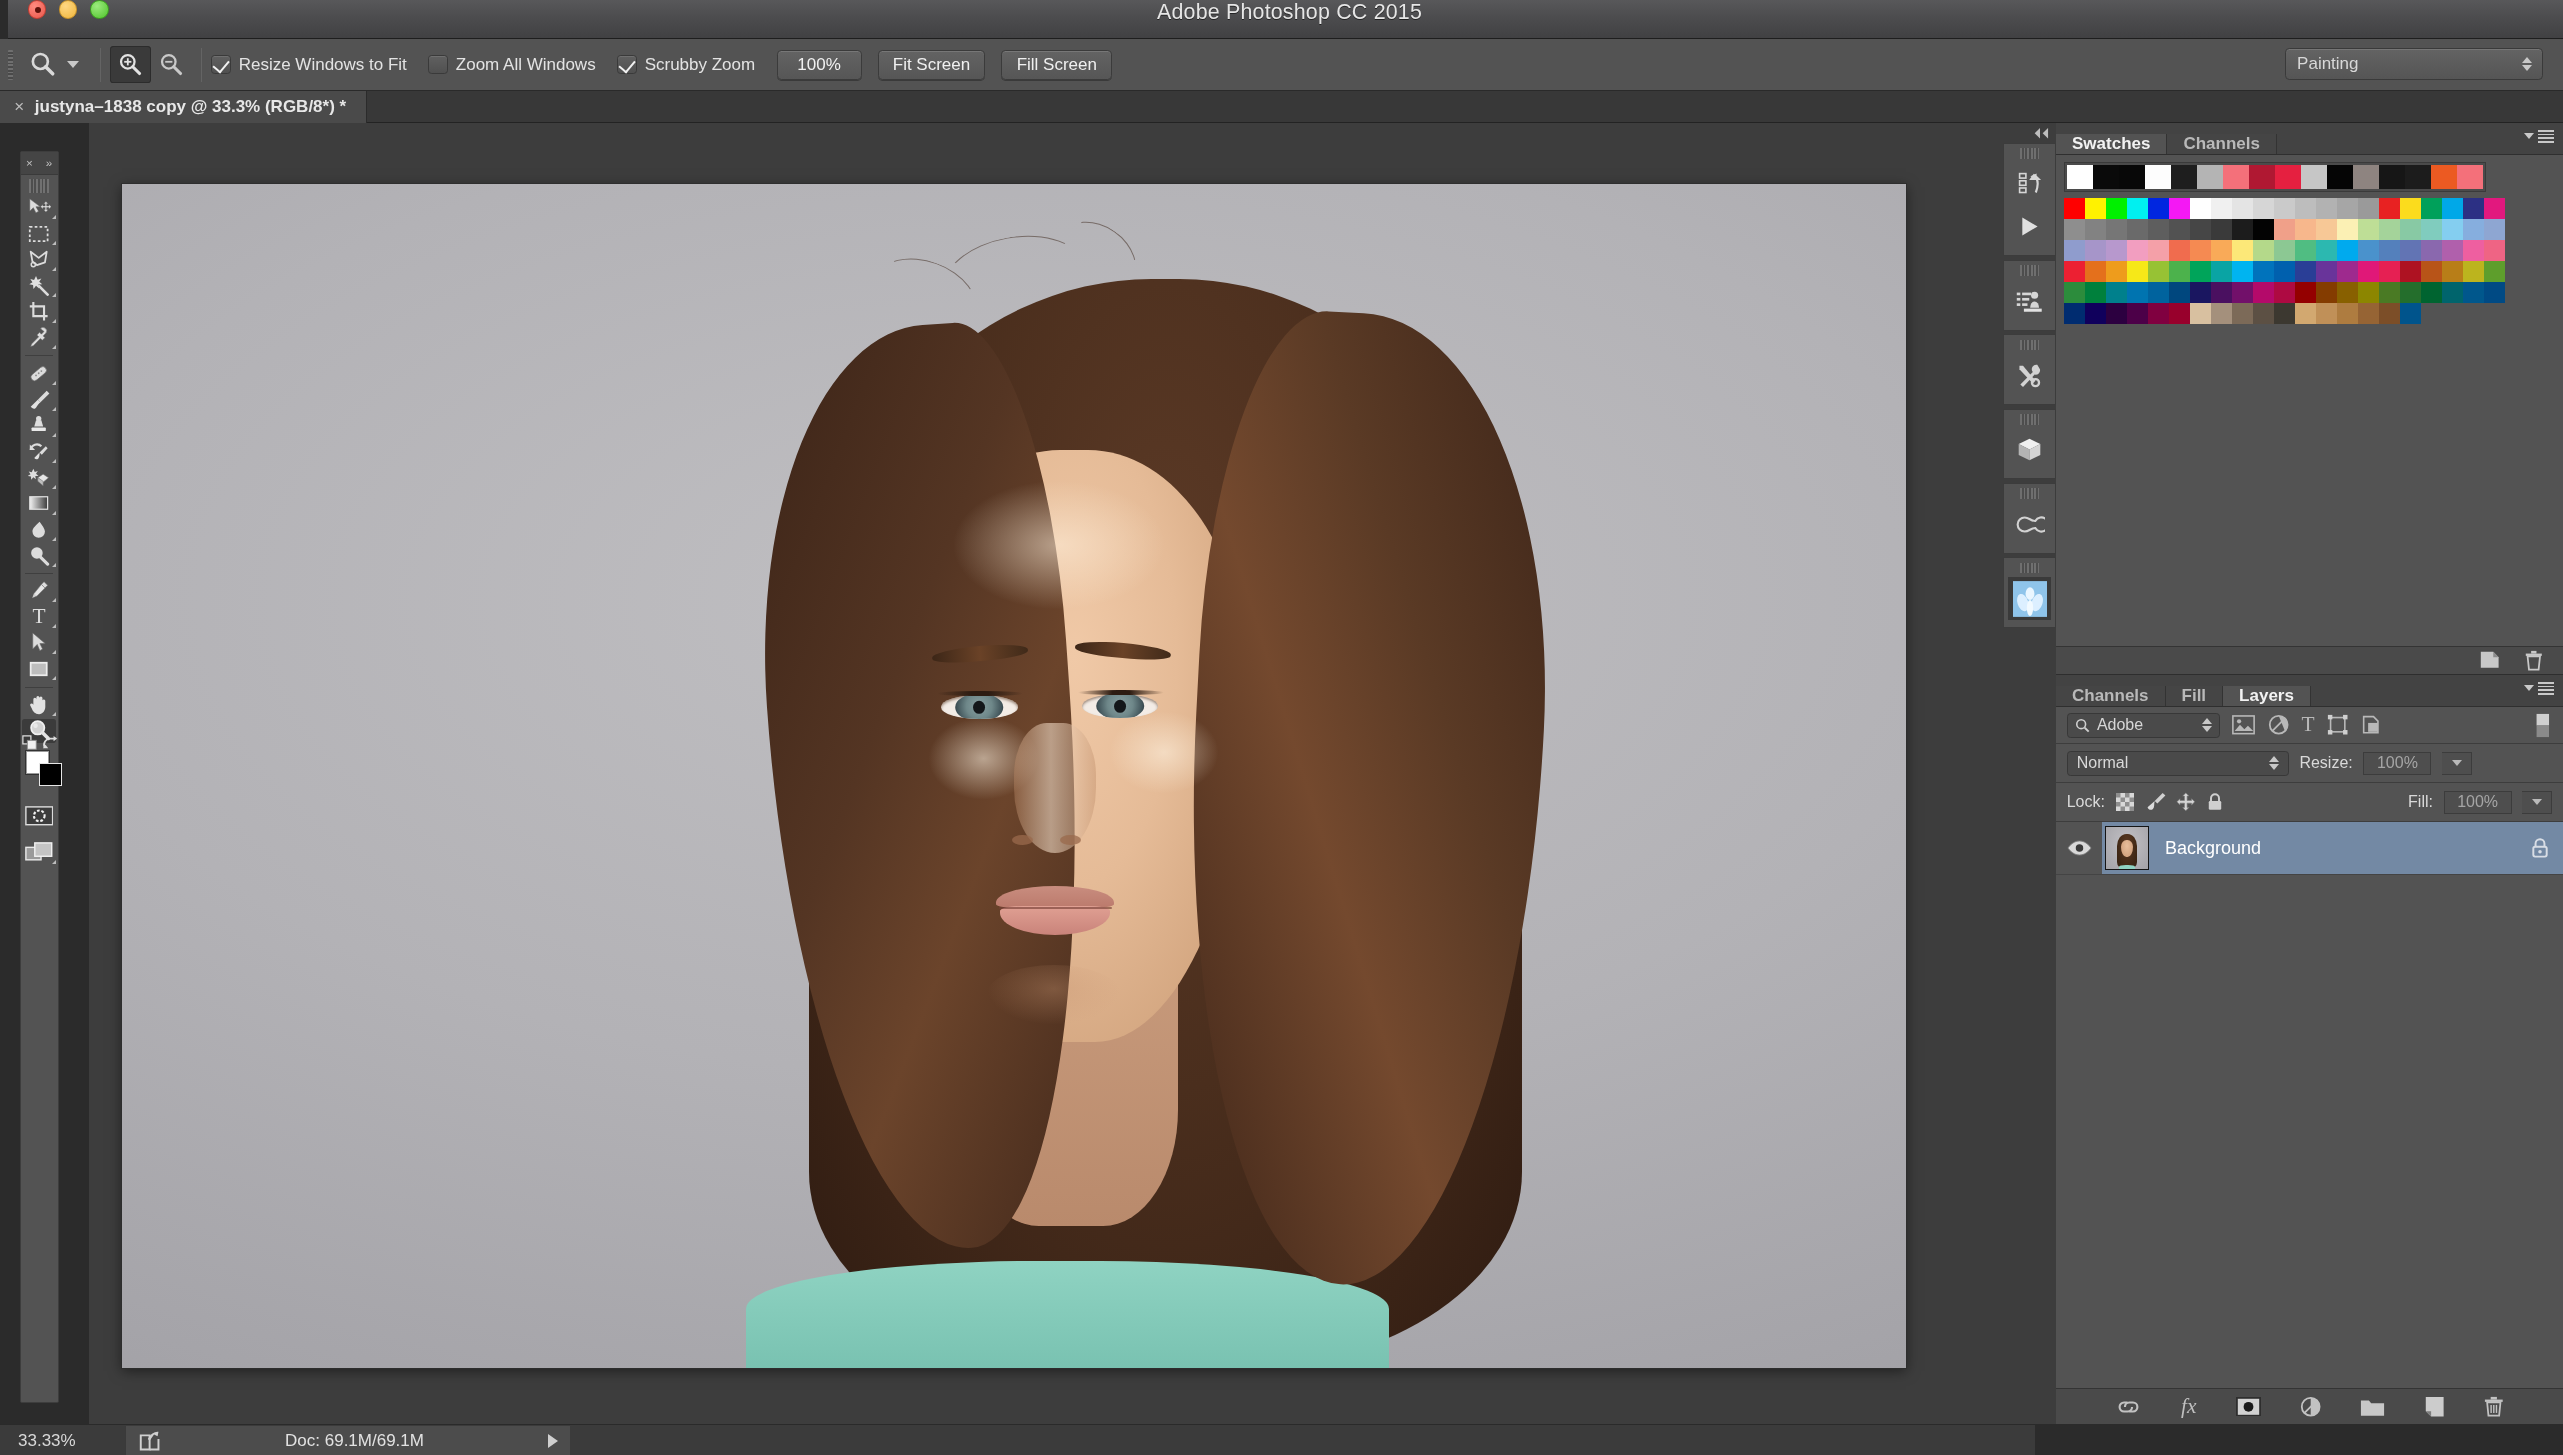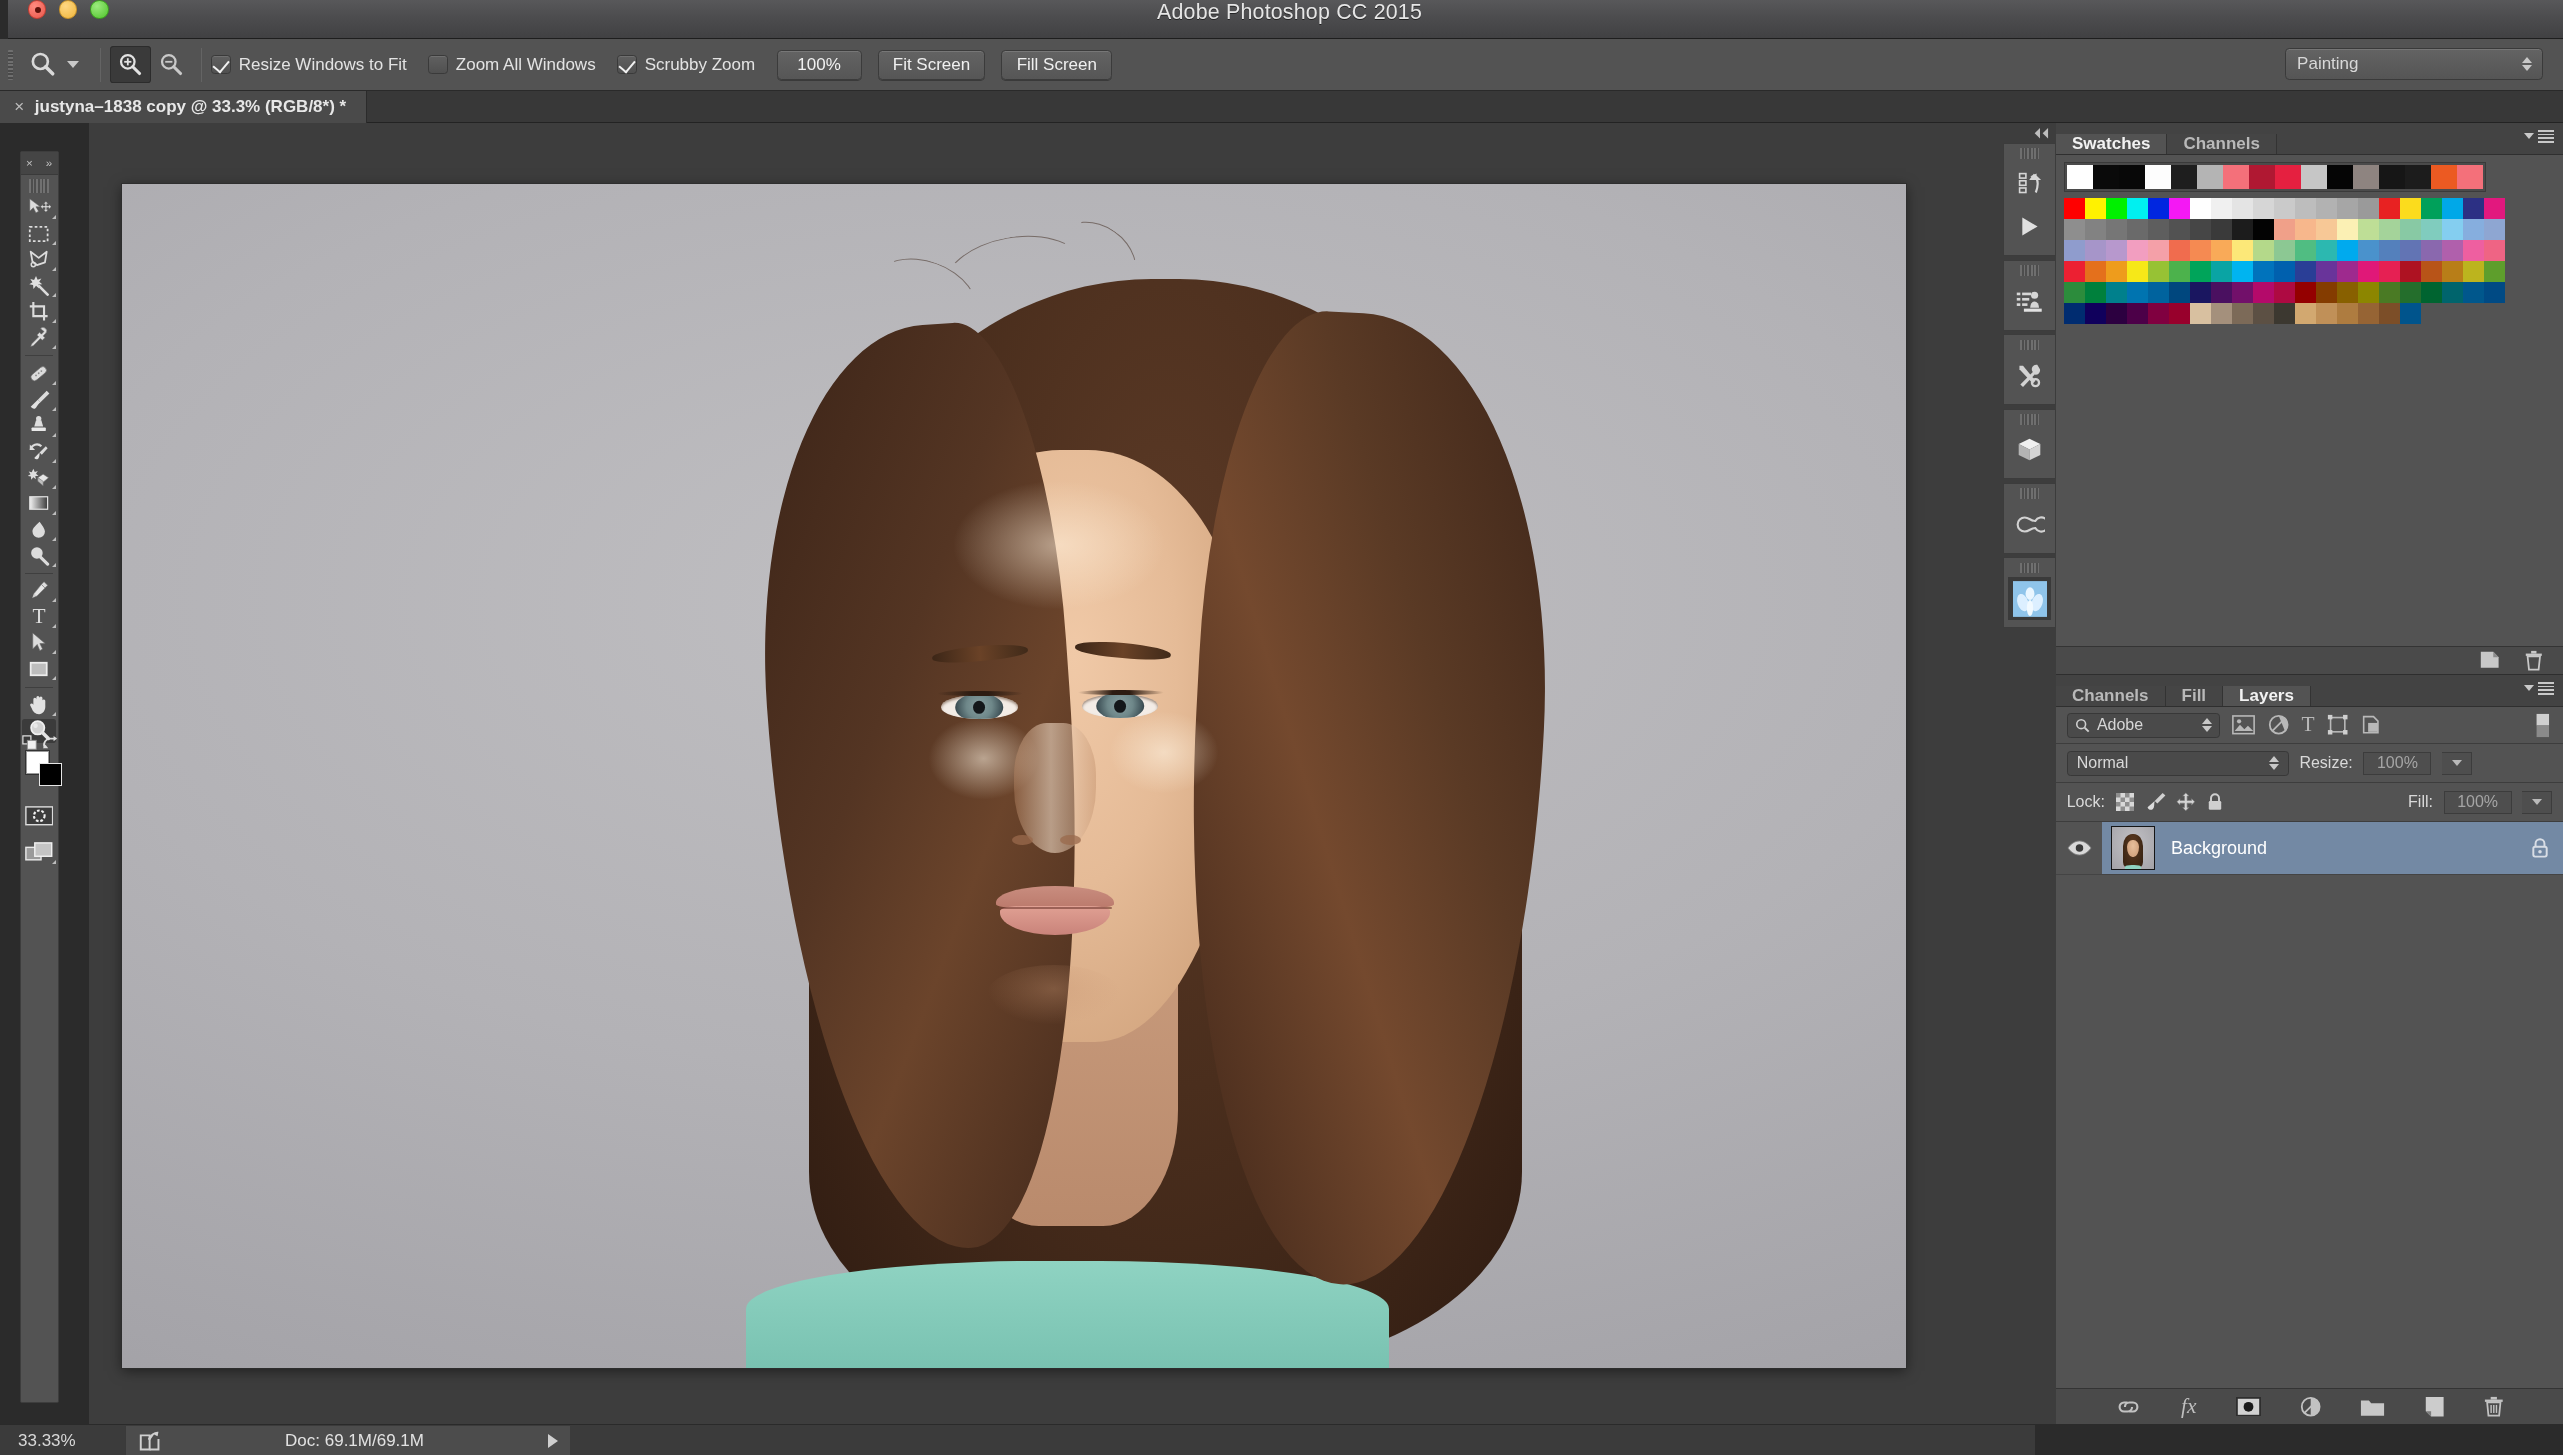--- a/index.html
+++ b/index.html
@@ -326,21 +326,21 @@
   .numcaret {
     width:30px;height:23px;background:#4e4e4e;border:0.9px solid #3c3c3c;border-left:none;
     display:flex;align-items:center;justify-content:center;
   }
   .layer-item {
     display:flex; align-items:center; height:53px; border-bottom:0.9px solid #444;
   }
   .eye-cell { width:46px; display:flex; align-items:center; justify-content:center; }
   .layer-sel {
     flex:1; display:flex; align-items:center; gap:16px; height:52px;
-    background:#7389a4; padding-left:9px; padding-right:14.2px;
+    background:#7389a4; padding-left:3px; padding-right:14.2px;
   }
   .thumb {
     width:44px; height:44px; border:1.8px solid #151515; overflow:hidden; position:relative;
     background:#b4b3b7;
   }
   .layer-name { font-size:18px; color:#ffffff; }
   .ly-foot {
     position:absolute; left:0; right:0; bottom:0; height:36px;
     background:#4a4a4a; border-top:0.9px solid #343434;
     display:flex; align-items:center; justify-content:center; gap:39px;

